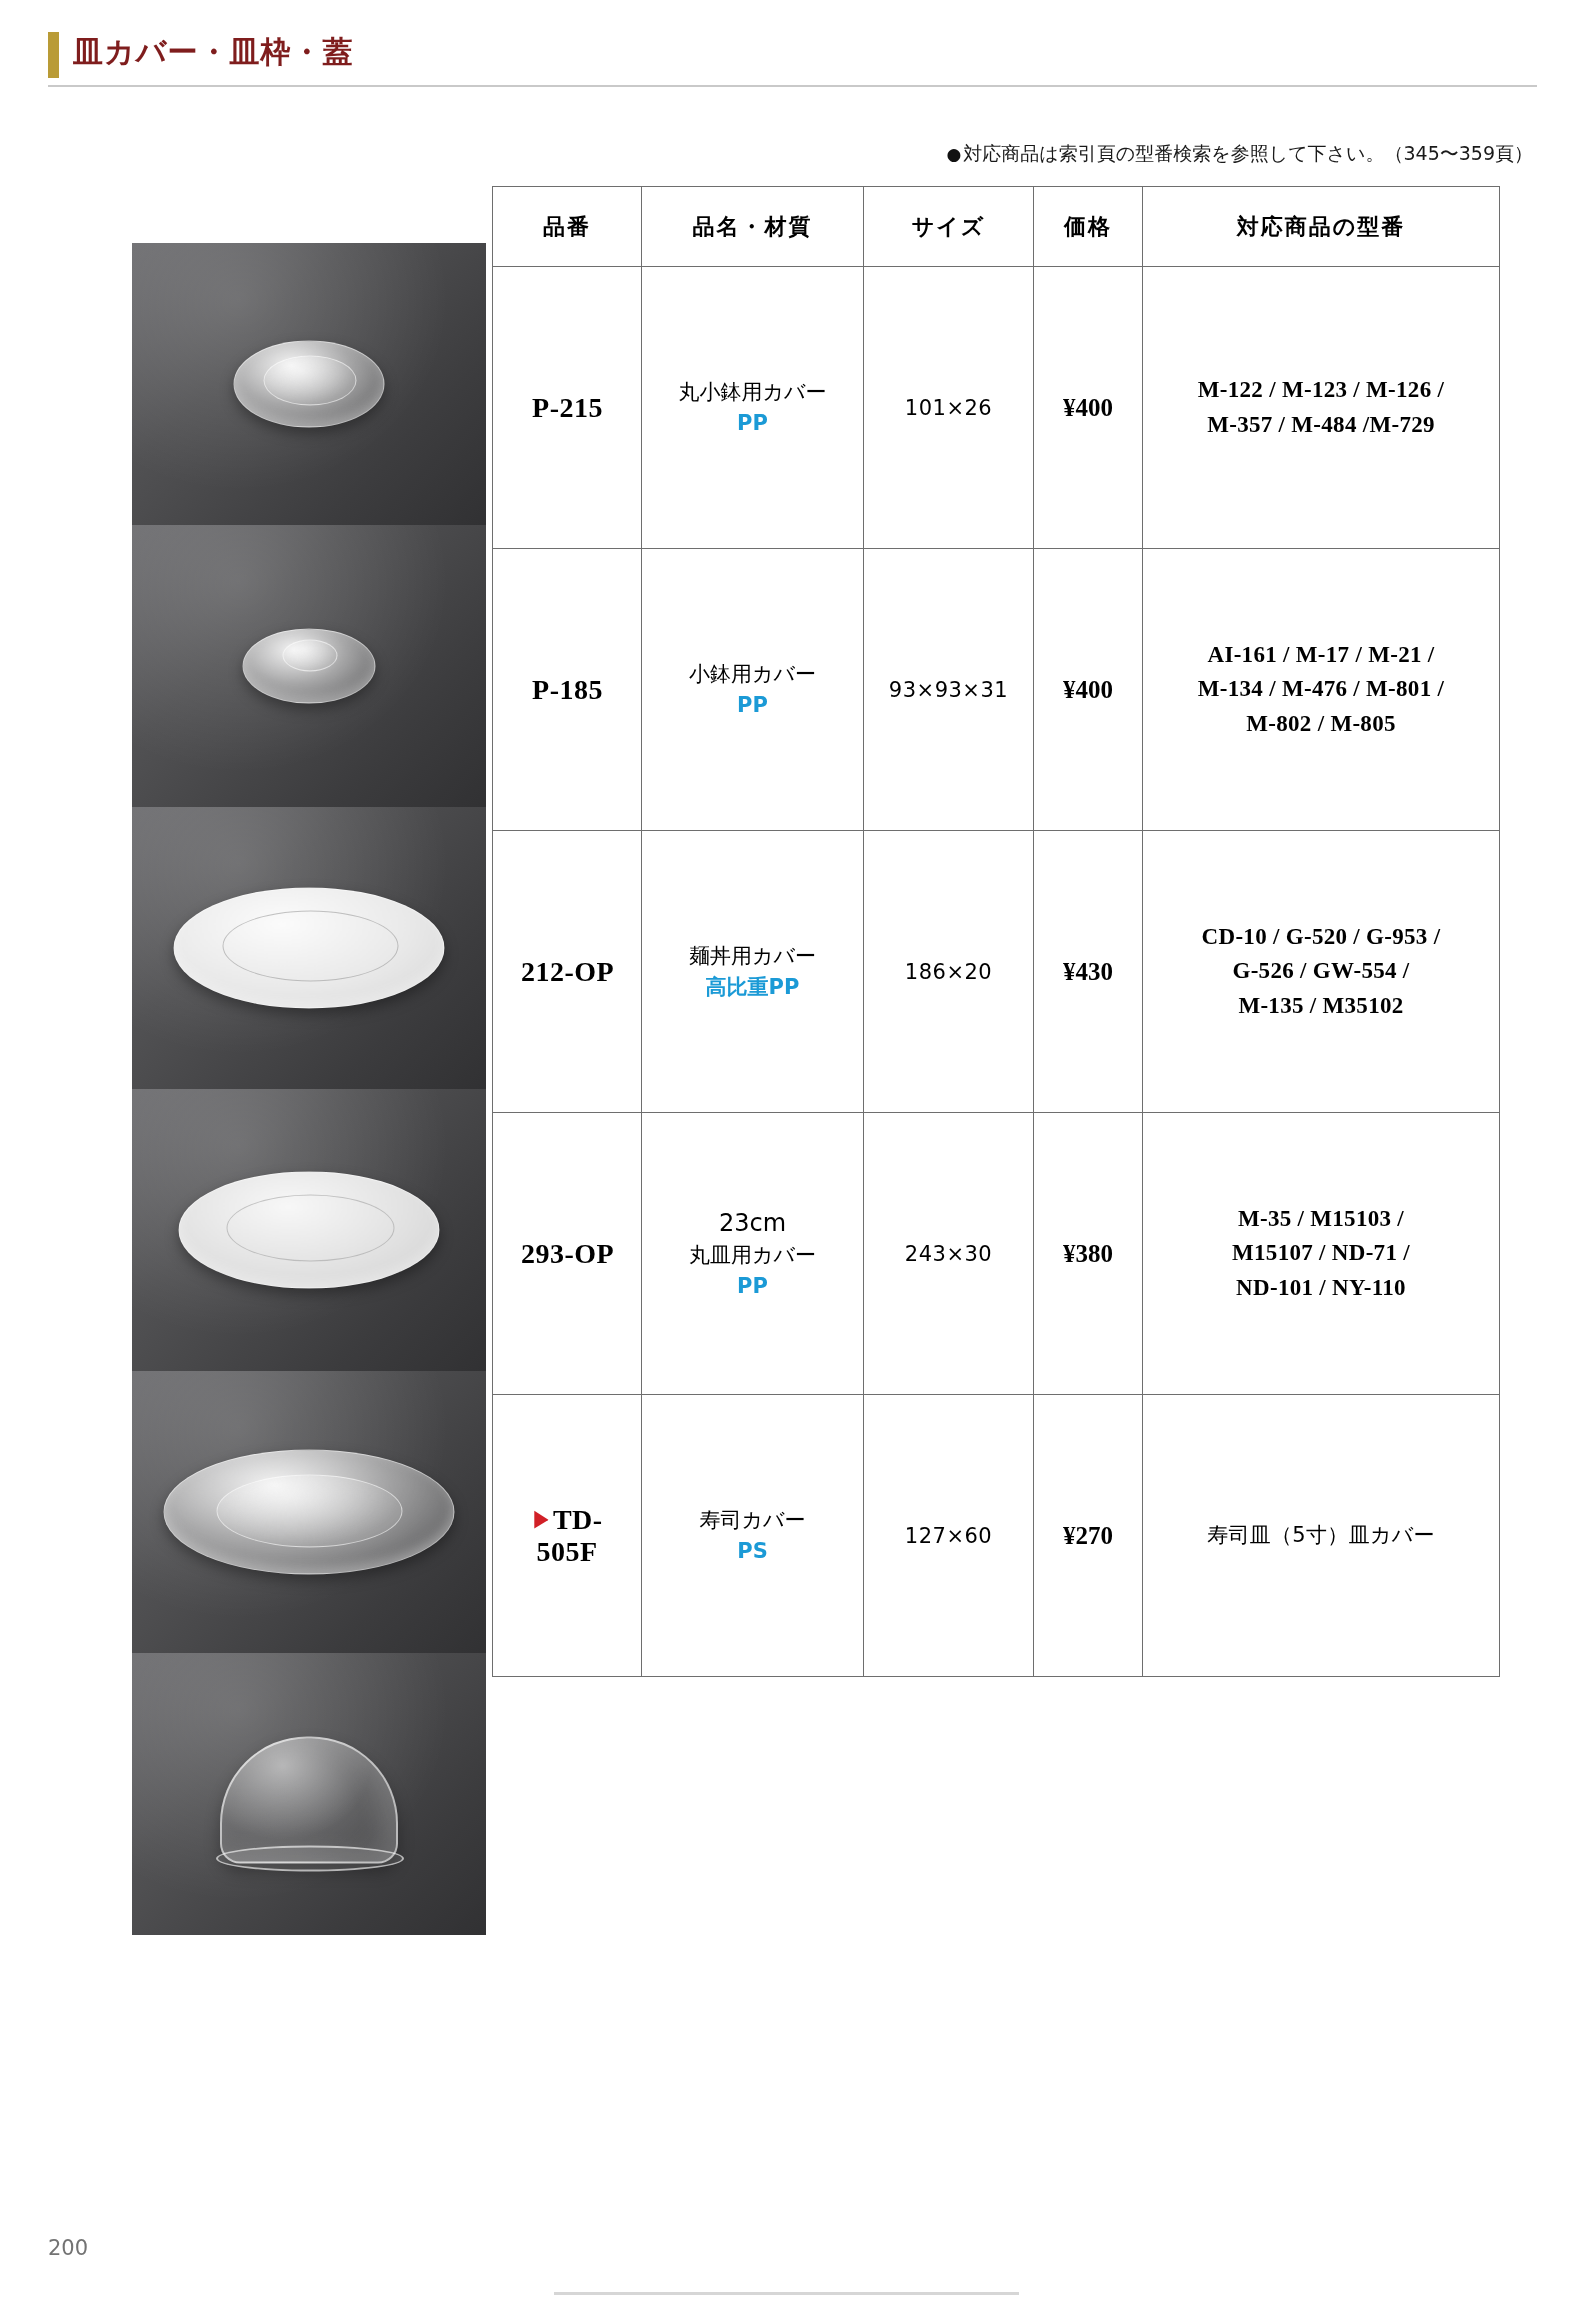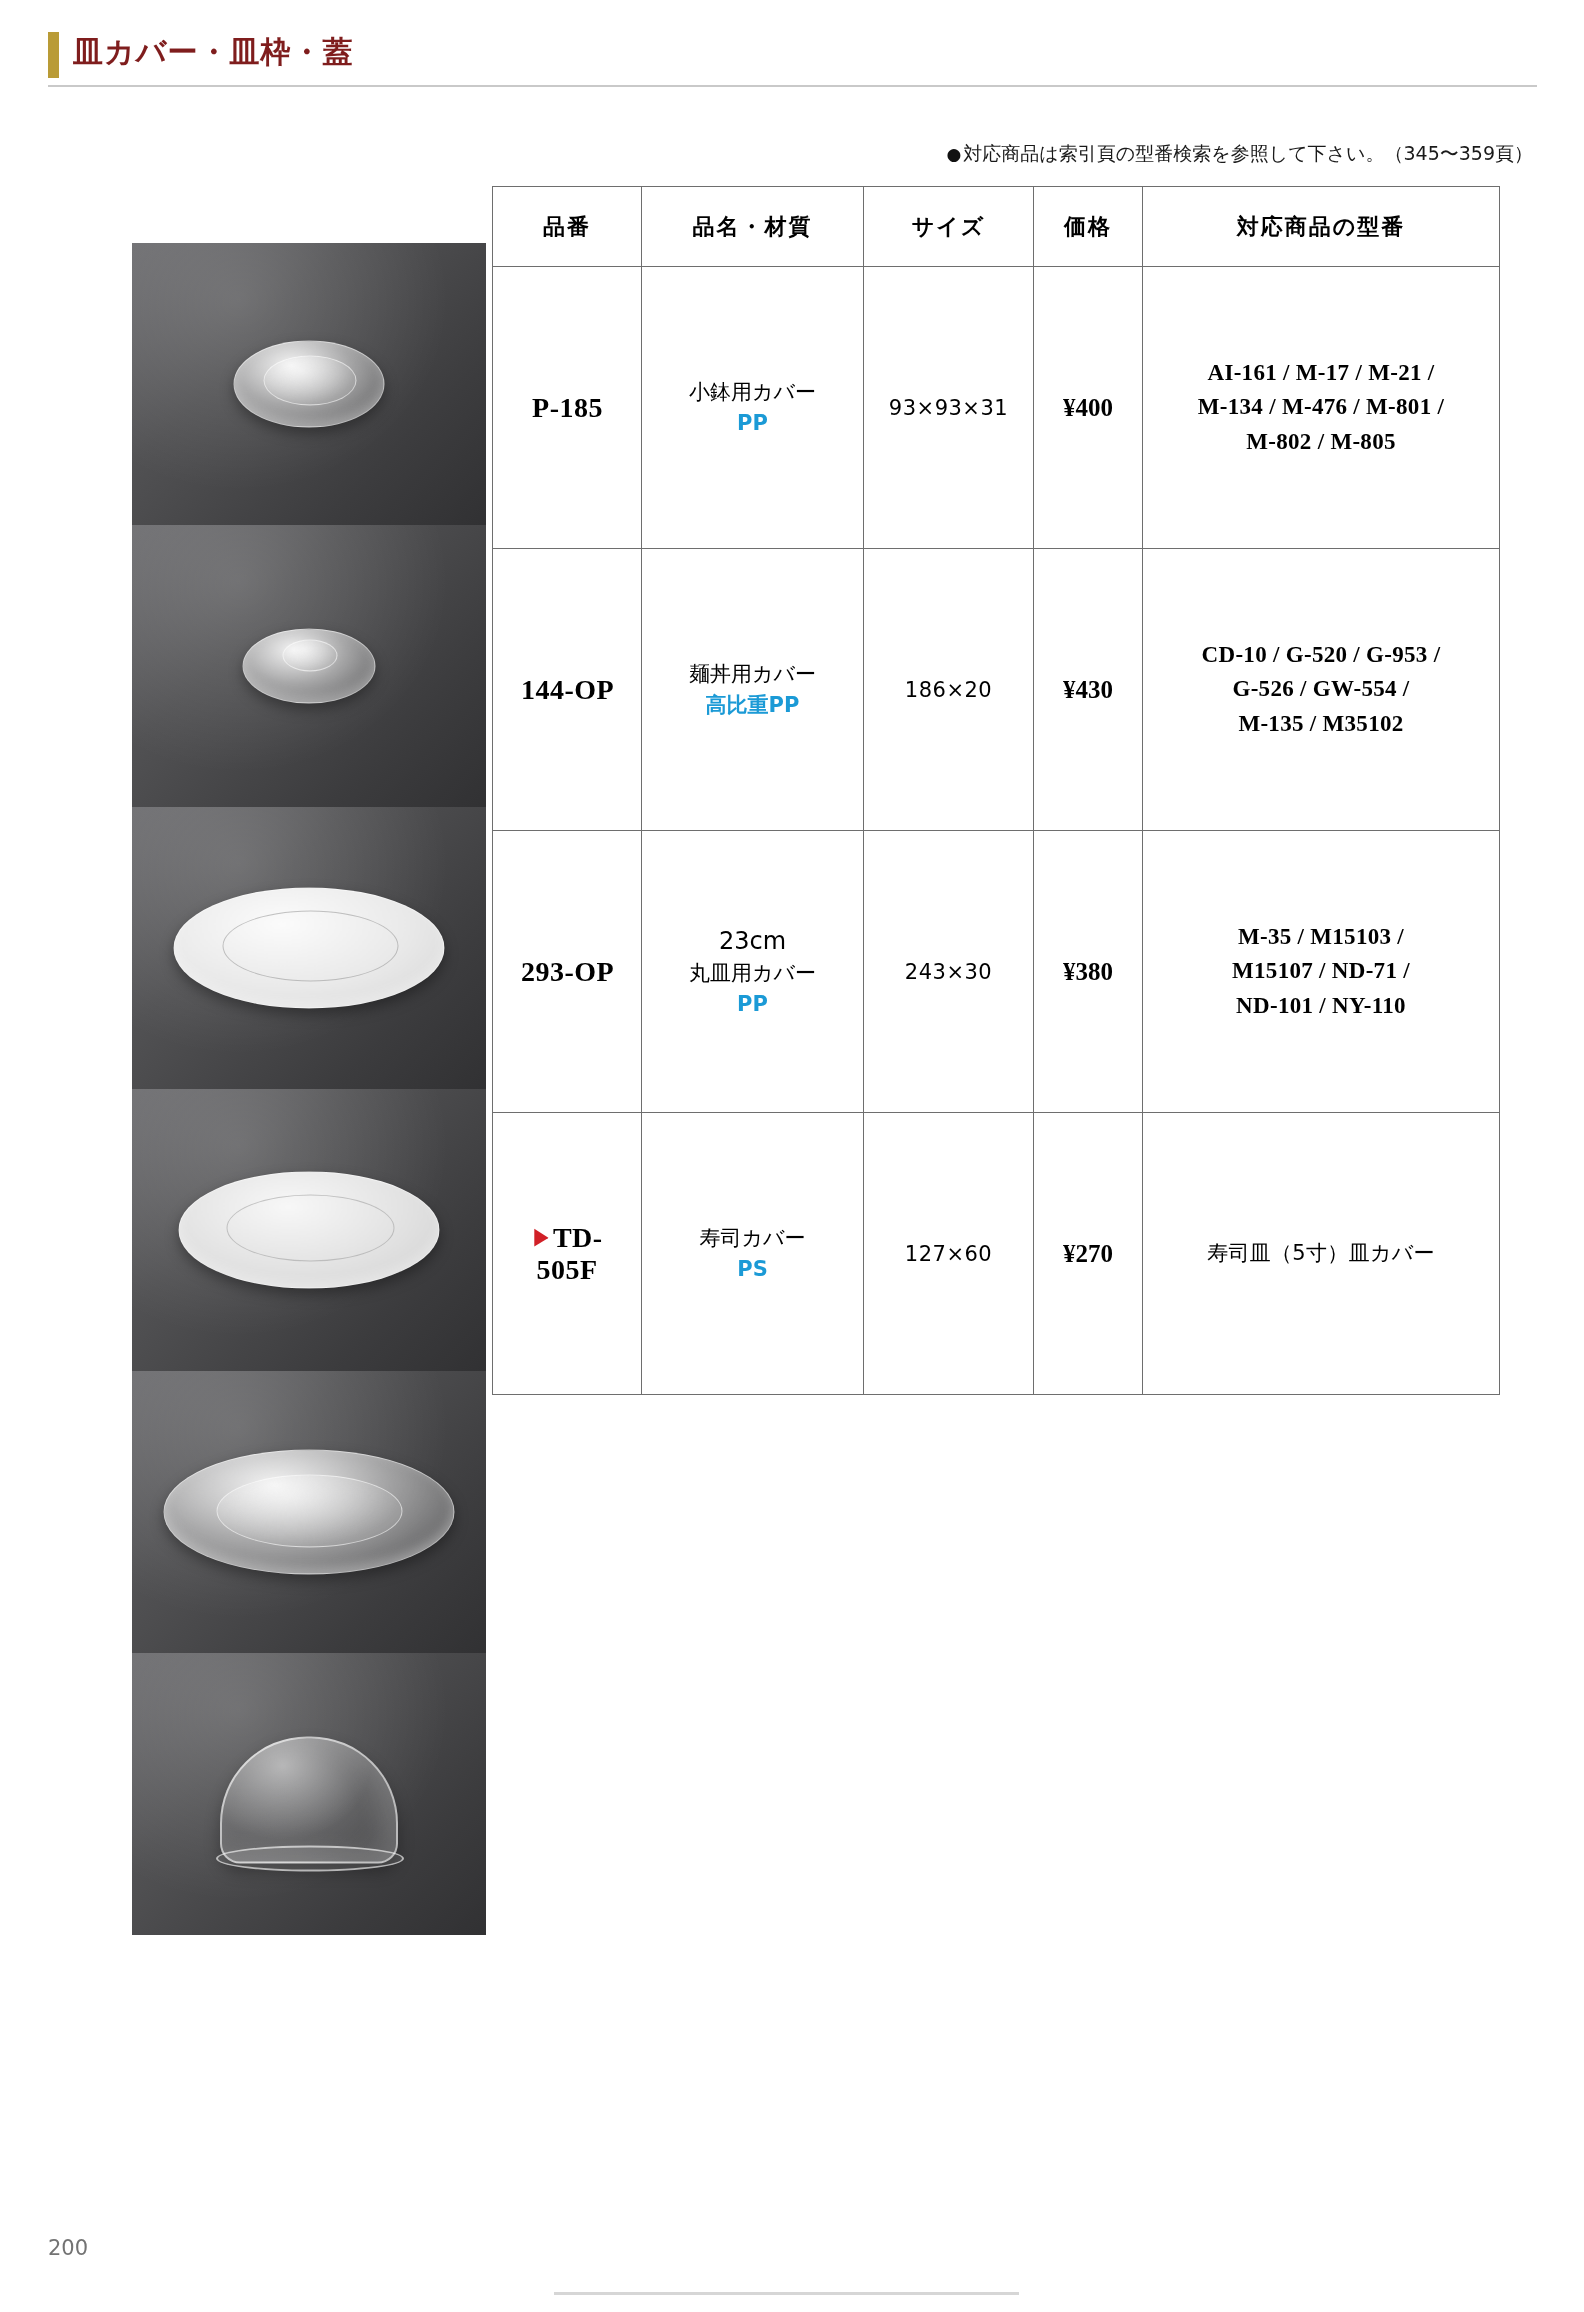--- a/index.html
+++ b/index.html
@@ -317,32 +317,43 @@
     <tr>
       <th>品番</th>
       <th>品名・材質</th>
       <th>サイズ</th>
       <th>価格</th>
       <th>対応商品の型番</th>
     </tr>
   </thead>
   <tbody>
     <tr>
+      <td class="cell-code"><span class="tri"></span><span>P-215</span></td>
+      <td class="cell-name">
+        <div class="sub"></div>
+        <div>丸小鉢用カバー</div>
+        <div class="material">PP</div>
+      </td>
+      <td class="cell-size">101×26</td>
+      <td class="cell-price">¥400</td>
+      <td class="cell-match">M-122 / M-123 / M-126 /<br>M-357 / M-484 /M-729</td>
+    </tr>
+    <tr>
       <td class="cell-code"><span class="tri"></span><span>P-185</span></td>
       <td class="cell-name">
         <div class="sub"></div>
         <div>小鉢用カバー</div>
         <div class="material">PP</div>
       </td>
       <td class="cell-size">93×93×31</td>
       <td class="cell-price">¥400</td>
       <td class="cell-match">AI-161 / M-17 / M-21 /<br>M-134 / M-476 / M-801 /<br>M-802 / M-805</td>
     </tr>
     <tr>
-      <td class="cell-code"><span class="tri"></span><span>144-OP</span></td>
+      <td class="cell-code"><span class="tri"></span><span>212-OP</span></td>
       <td class="cell-name">
         <div class="sub"></div>
         <div>麺丼用カバー</div>
         <div class="material">高比重PP</div>
       </td>
       <td class="cell-size">186×20</td>
       <td class="cell-price">¥430</td>
       <td class="cell-match">CD-10 / G-520 / G-953 /<br>G-526 / GW-554 /<br>M-135 / M35102</td>
     </tr>
     <tr>

